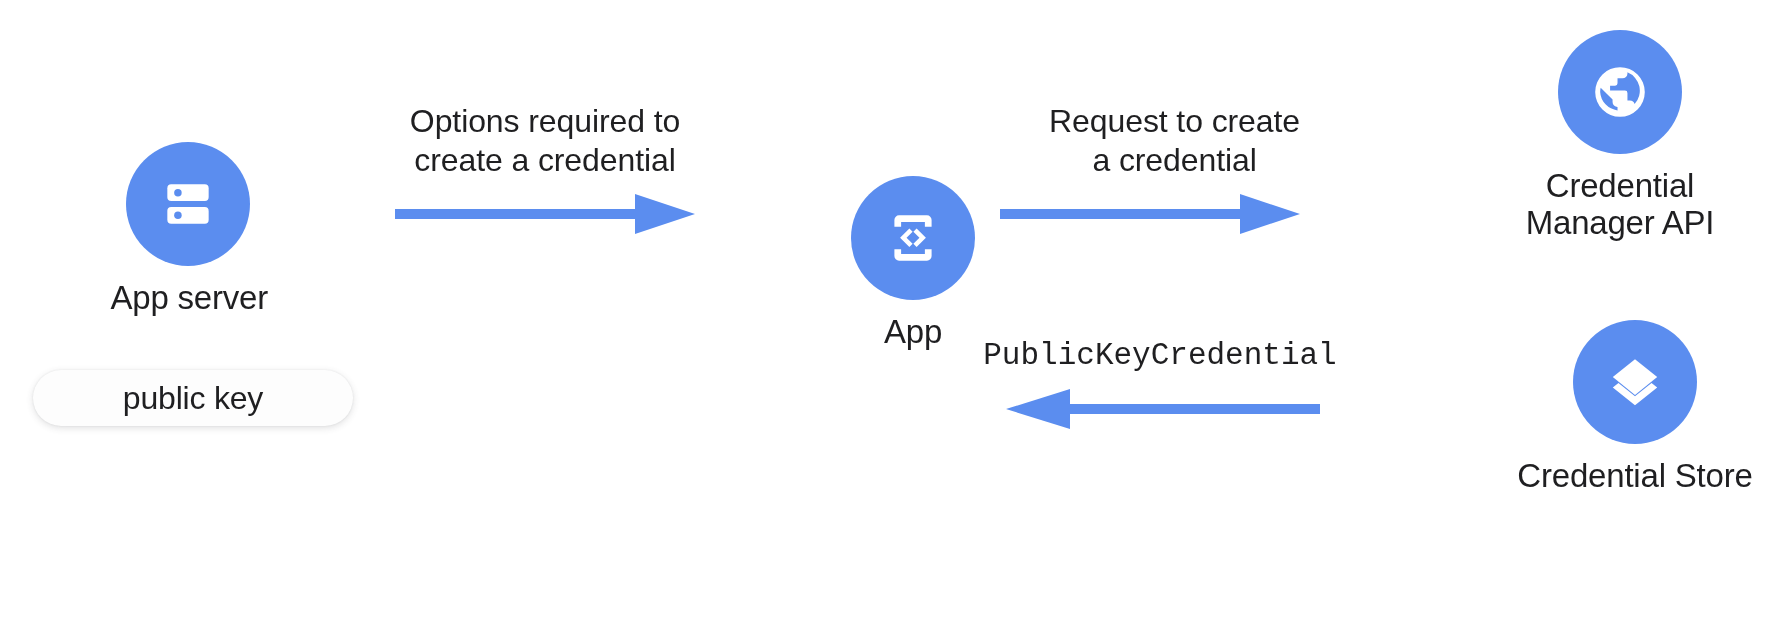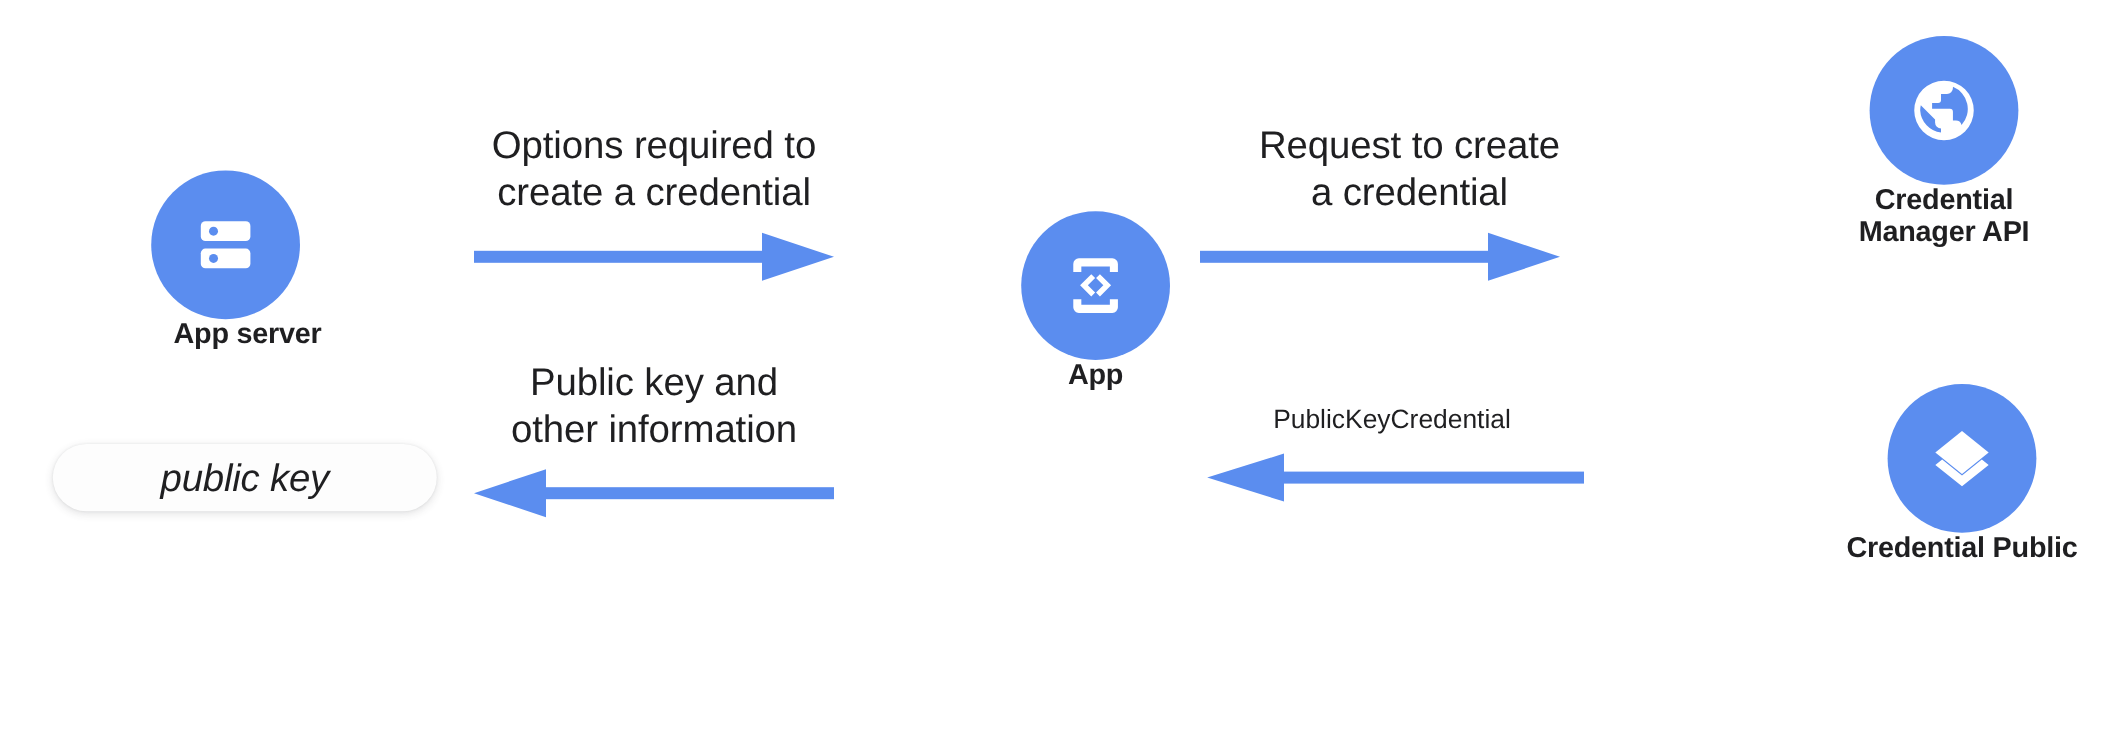--- a/index.html
+++ b/index.html
@@ -27,26 +27,27 @@
     height: 124px;
     border-radius: 50%;
     background: #5b8def;
     margin: 0 auto;
     display: flex;
     align-items: center;
     justify-content: center;
   }
   .node-circle svg { display: block; }
   .node-label {
-    font-size: 24px;
+    margin-top: 14px;
+    font-size: 33px;
     line-height: 1.12;
     color: #1f1f21;
     letter-spacing: -0.2px;
     white-space: pre-line;
-    font-weight: 700;
+    font-weight: 400;
   }
 
   
   .chip {
     position: absolute;
     background: #fdfdfd;
     border-radius: 999px;
     box-shadow: 0 2px 7px rgba(60,64,67,0.16), 0 0 2px rgba(60,64,67,0.10);
     display: flex;
     align-items: center;
@@ -65,22 +66,22 @@
   }
   .flow-text {
     font-size: 32px;
     line-height: 1.22;
     color: #1f1f21;
     text-align: center;
     white-space: pre-line;
     letter-spacing: -0.1px;
   }
   .flow-text.mono {
-    font-family: Liberation Sans, sans-serif;
-    font-size: 22px;
+    font-family: Liberation Mono, monospace;
+    font-size: 31px;
     letter-spacing: 0px;
   }
   .flow-arrow { margin-top: 10px; }
   .flow-arrow svg { display: block; }
 </style>
 </head>
 <body>
 
 <div id="diagram">
 
@@ -90,45 +91,35 @@
       <svg width="62" height="62" viewBox="0 0 24 24">
         <rect x="4" y="4.4" width="16" height="6.4" rx="1.5" fill="#ffffff"></rect>
         <circle cx="8.1" cy="7.6" r="1.45" fill="#5b8def"></circle>
         <rect x="4" y="13.2" width="16" height="6.4" rx="1.5" fill="#ffffff"></rect>
         <circle cx="8.1" cy="16.4" r="1.45" fill="#5b8def"></circle>
       </svg>
     </div>
     <div class="node-label">App server</div>
   </div>
 
-  <div class="chip" style="left:44px; top:370px; width:320px; height:56px;font-style:italic;">
+  <div class="chip" style="left:33px; top:370px; width:320px; height:56px;">
     <span>public key</span>
   </div>
 
   <div class="flow" style="left:395px; top:102px; width:300px;">
     <div class="flow-text">Options required to
 create a credential</div>
     <div class="flow-arrow">
       <svg width="300" height="48" viewBox="0 0 300 48">
         <rect x="0" y="19" width="248" height="10" fill="#5b8def"></rect>
         <polygon points="240,4 300,24 240,44" fill="#5b8def"></polygon>
       </svg>
     </div>
   </div>
 
-  <div class="flow" style="left:395px; top:299px; width:300px;">
-    <div class="flow-text">Public key and
-other information</div>
-    <div class="flow-arrow">
-      <svg width="300" height="48" viewBox="0 0 300 48">
-        <rect x="52" y="19" width="248" height="10" fill="#5b8def"></rect>
-        <polygon points="60,4 0,24 60,44" fill="#5b8def"></polygon>
-      </svg>
-    </div>
-  </div>
 
   <div class="node" style="left:833px; top:176px; width:160px;">
     <div class="node-circle">
 
       <svg width="62" height="62" viewBox="0 0 24 24">
         <path d="M6.6 3.2h10.8a1.8 1.8 0 0 1 1.8 1.8v2.6h-2.6V5.8H7.4v1.8H4.8V5a1.8 1.8 0 0 1 1.8-1.8z" fill="#ffffff"></path>
         <path d="M4.8 16.4h2.6v1.8h9.2v-1.8h2.6V19a1.8 1.8 0 0 1-1.8 1.8H6.6A1.8 1.8 0 0 1 4.8 19z" fill="#ffffff"></path>
         <path d="M10.6 8.3 7.0 11.9l3.6 3.6 1.25-1.25-2.35-2.35 2.35-2.35z" fill="#ffffff"></path>
         <path d="M13.4 8.3l3.6 3.6-3.6 3.6-1.25-1.25 2.35-2.35-2.35-2.35z" fill="#ffffff"></path>
       </svg>
@@ -169,17 +160,17 @@
   </div>
 
   <div class="node" style="left:1510px; top:320px; width:250px;">
     <div class="node-circle">
 
       <svg width="62" height="62" viewBox="0 0 24 24">
         <polygon points="12,3.2 20.6,10.1 12,17.0 3.4,10.1" fill="#ffffff"></polygon>
         <polygon points="12,21.0 3.4,14.1 5.6,12.35 12,17.5 18.4,12.35 20.6,14.1" fill="#ffffff"></polygon>
       </svg>
     </div>
-    <div class="node-label">Credential Public</div>
+    <div class="node-label">Credential Store</div>
   </div>
 
 
 </div>
 
 </body></html>

